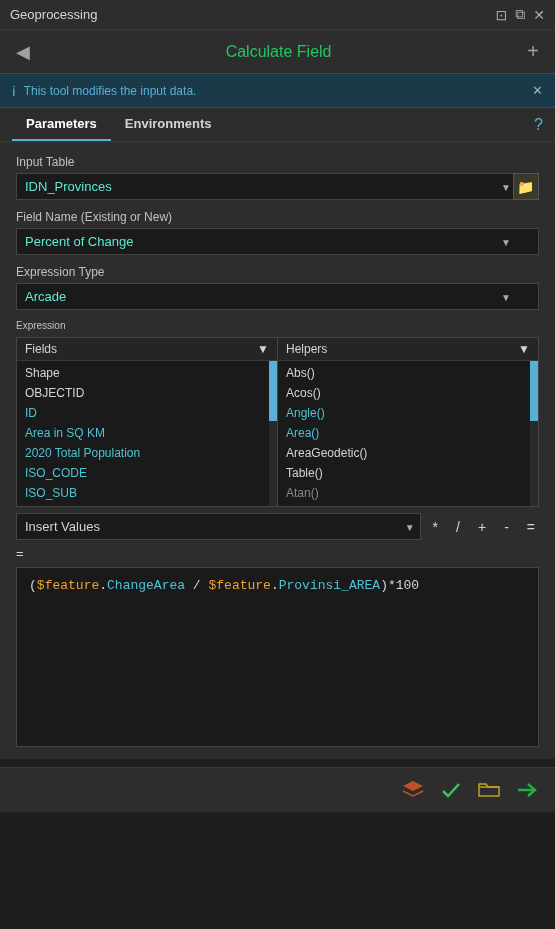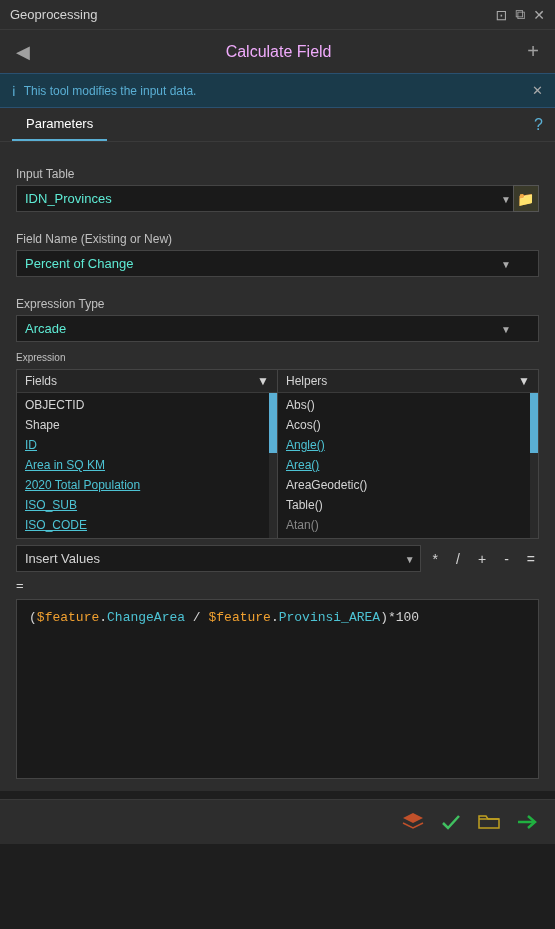--- a/index.html
+++ b/index.html
@@ -46,21 +46,21 @@
     }
     .nav-btn {
       color: #a0a0a0;
       font-size: 18px;
       cursor: pointer;
       background: none;
       border: none;
     }
     .header-title {
       font-size: 16px;
-      color: #f0abfc;
+      color: #22c55e;
       font-weight: 400;
     }
 
     
     .info-bar {
       background: #1a3a4a;
       display: flex;
       align-items: center;
       justify-content: space-between;
       padding: 7px 12px;
@@ -91,20 +91,21 @@
       background: #2d2d2d;
       display: flex;
       align-items: center;
       justify-content: space-between;
       padding: 0 12px;
       border-bottom: 1px solid #3a3a3a;
     }
     .tabs-left {
       display: flex;
       gap: 0;
+      font-weight: bold;
     }
     .tab {
       padding: 8px 14px;
       font-size: 13px;
       color: #d4d4d4;
       cursor: pointer;
       border-bottom: 2px solid transparent;
     }
     .tab.active {
       border-bottom: 2px solid #5aafd4;
@@ -121,24 +122,24 @@
     
     .form-area {
       background: #2d2d2d;
       padding: 12px 16px;
     }
 
     .field-label {
       font-size: 12px;
       color: #c0c0c0;
       margin-bottom: 4px;
-      margin-top: 20px;
+      margin-top: 10px;
     }
     .field-label:first-child {
-      margin-top: 13px;
+      margin-top: 1px;
     }
 
     .select-wrapper {
       position: relative;
       width: 100%;
     }
     .select-field {
       width: 100%;
       background: #1a1a1a;
       border: 1px solid #444;
@@ -233,21 +234,20 @@
     }
     .list-item {
       padding: 3px 8px;
       font-size: 12px;
       color: #d4d4d4;
       cursor: pointer;
       white-space: nowrap;
     }
     .list-item.cyan {
       color: #4dc3d4;
-      text-decoration: underline;
     }
 
     
     .scrollbar-track {
       position: absolute;
       right: 0;
       top: 0;
       bottom: 0;
       width: 8px;
       background: #2a2a2a;
@@ -380,20 +380,21 @@
   <div class="info-bar-content">
     <span class="info-icon">ℹ</span>
     <span class="info-text">This tool modifies the input data.</span>
   </div>
   <span class="info-close">✕</span>
 </div>
 
 <div class="tabs">
   <div class="tabs-left">
     <div class="tab active">Parameters</div>
+    <div class="tab">Environments</div>
   </div>
   <button class="help-btn">?</button>
 </div>
 
 <div class="form-area">
 
   <div class="field-label">Input Table</div>
   <div class="select-wrapper">
     <select class="select-field">
       <option>IDN_Provinces</option>
@@ -424,27 +425,27 @@
 
   <div class="fields-helpers-row">
 
     <div class="fields-col">
       <div class="col-header">
         <span class="col-header-label">Fields</span>
         <span class="filter-icon">▼</span>
       </div>
       <div class="list-area">
         <div class="list-inner">
+          <div class="list-item">Shape</div>
           <div class="list-item">OBJECTID</div>
-          <div class="list-item">Shape</div>
           <div class="list-item cyan">ID</div>
           <div class="list-item cyan">Area in SQ KM</div>
           <div class="list-item cyan">2020 Total Population</div>
+          <div class="list-item cyan">ISO_CODE</div>
           <div class="list-item cyan">ISO_SUB</div>
-          <div class="list-item cyan">ISO_CODE</div>
           <div class="list-item cyan" style="color:#888;">ISO3_CC</div>
         </div>
         <div class="scrollbar-track">
           <div class="scrollbar-thumb"></div>
         </div>
       </div>
     </div>
 
     <div class="helpers-col">
       <div class="col-header">

